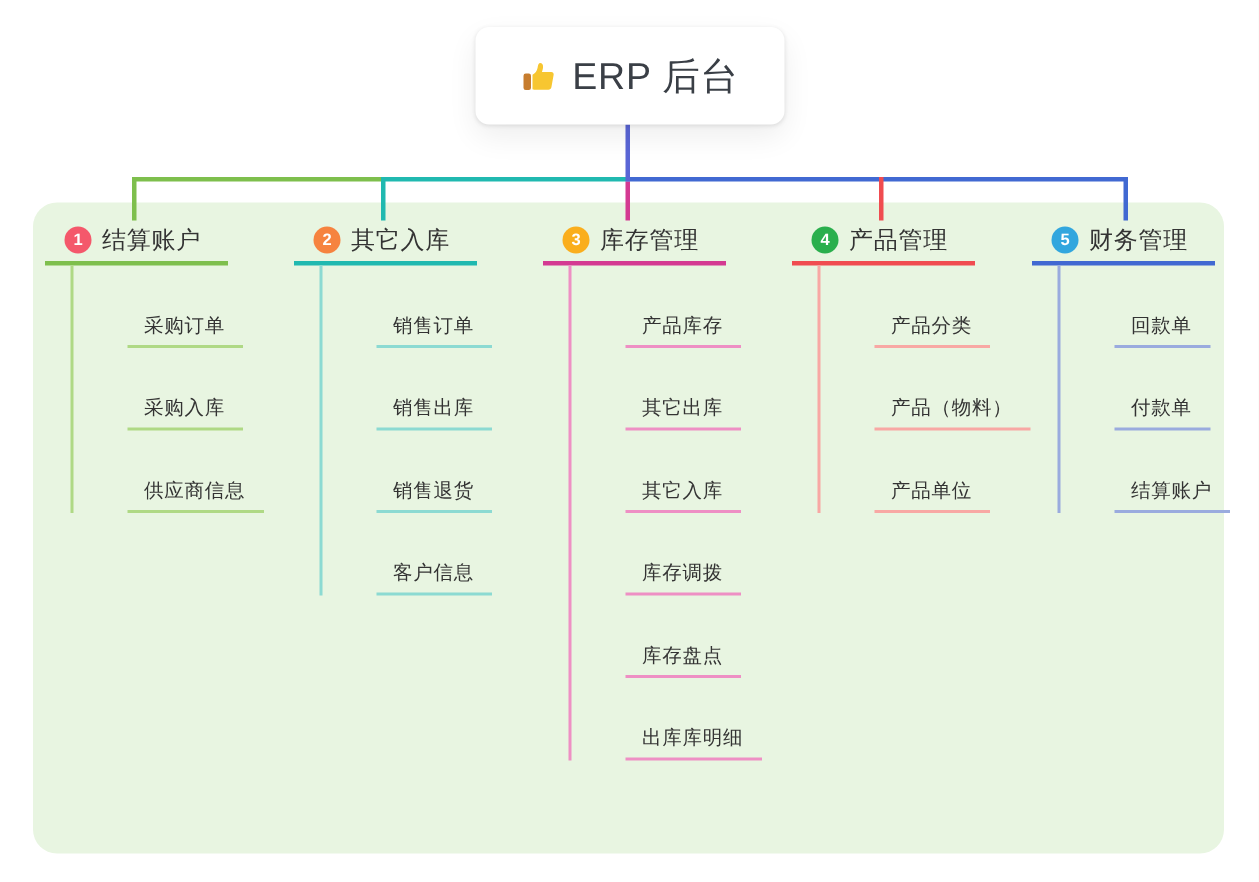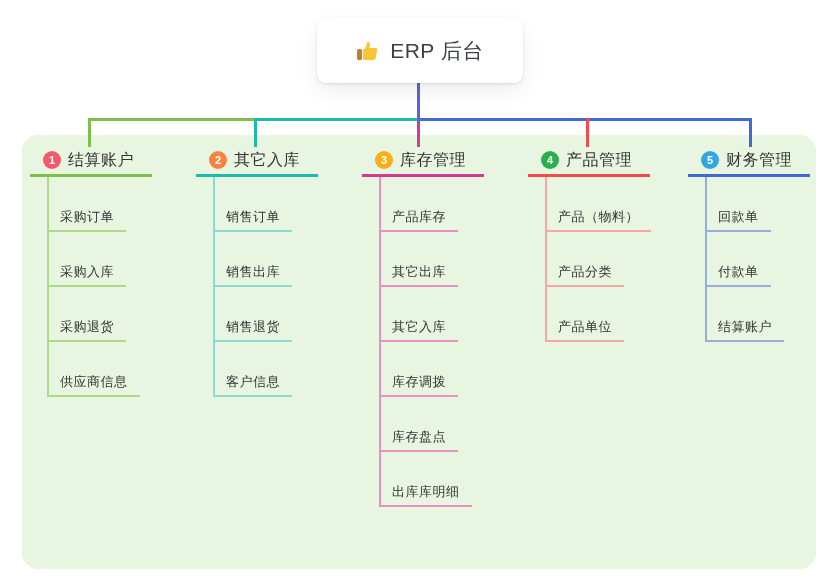--- a/index.html
+++ b/index.html
@@ -8,21 +8,21 @@
     font-family:"Liberation Sans","DejaVu Sans",sans-serif;color:#333;
     background:#ffffff;
   }
   
   .root-node{
     position:absolute;left:317px;top:18px;width:206px;height:65px;
     background:#fff;border-radius:9px;
     box-shadow:0 1px 3px rgba(0,0,0,.10),0 8px 20px rgba(0,0,0,.07);
     display:flex;align-items:center;justify-content:center;gap:10px;
   }
-  .root-node .label{font-size:21px;color:#3a3f46;letter-spacing:.5px;}
+  .root-node .label{font-size:25px;color:#3a3f46;letter-spacing:.5px;}
   .thumb-icon{width:24px;height:24px;display:block;}
   
   .conn{position:absolute;}
   .root-drop {left:417px;top:83px;width:3px;height:38px;background:var(--root-drop);}
   .bus-green {left:88px;top:118px;width:166px;height:3px;background:var(--b1);}
   .bus-teal  {left:254px;top:118px;width:164px;height:3px;background:var(--b2);}
   .bus-blue  {left:418px;top:118px;width:333px;height:3px;background:var(--b5);}
   .drop-1{left:88px; top:118px;width:3px;height:29px;background:var(--b1);}
   .drop-2{left:254px;top:118px;width:3px;height:29px;background:var(--b2);}
   .drop-3{left:417px;top:121px;width:3px;height:26px;background:var(--b3);}
@@ -47,21 +47,21 @@
   }
   .branch-title .t-label{font-size:16px;color:#333;white-space:nowrap;letter-spacing:.5px;}
   .children{
     position:absolute;left:17px;top:31px;
     border-left:2px solid var(--sub);
   }
   .slot{height:55px;display:flex;align-items:flex-end;}
   .slot span{
     display:inline-block;border-bottom:2px solid var(--sub);
     padding:0 12px 7px 11px;font-size:13px;line-height:1;color:#333;
-    white-space:nowrap;letter-spacing:.5px;
+    white-space:nowrap;letter-spacing:.5px;margin-left:36px;
   }
 </style>
 </head>
 <body>
 
 <div class="stage">
 
   <div class="panel"></div>
 
   <div class="conn bus-green"></div>
@@ -86,23 +86,20 @@
     <div class="branch-title">
       <span class="badge" style="background: rgb(244, 88, 107);">1</span>
       <span class="t-label">结算账户</span>
     </div>
     <div class="children">
         <div class="slot">
           <span>采购订单</span>
         </div>
         <div class="slot">
           <span>采购入库</span>
-        </div>
-        <div class="slot">
-          <span>采购退货</span>
         </div>
         <div class="slot">
           <span>供应商信息</span>
         </div>
       </div>
   </div>
 
   <div class="column col-1" style="--main: #20B9B0; --sub: #8CDAD2;">
     <div class="branch-title">
       <span class="badge" style="background: rgb(246, 131, 63);">2</span>
@@ -151,24 +148,24 @@
       </div>
   </div>
 
   <div class="column col-3" style="--main: #F04C50; --sub: #F8A8A4;">
     <div class="branch-title">
       <span class="badge" style="background: rgb(42, 175, 77);">4</span>
       <span class="t-label">产品管理</span>
     </div>
     <div class="children">
         <div class="slot">
-          <span>产品（物料）</span>
+          <span>产品分类</span>
         </div>
         <div class="slot">
-          <span>产品分类</span>
+          <span>产品（物料）</span>
         </div>
         <div class="slot">
           <span>产品单位</span>
         </div>
       </div>
   </div>
 
   <div class="column col-4" style="--main: #4169D2; --sub: #9AABDE;">
     <div class="branch-title">
       <span class="badge" style="background: rgb(50, 166, 222);">5</span>

